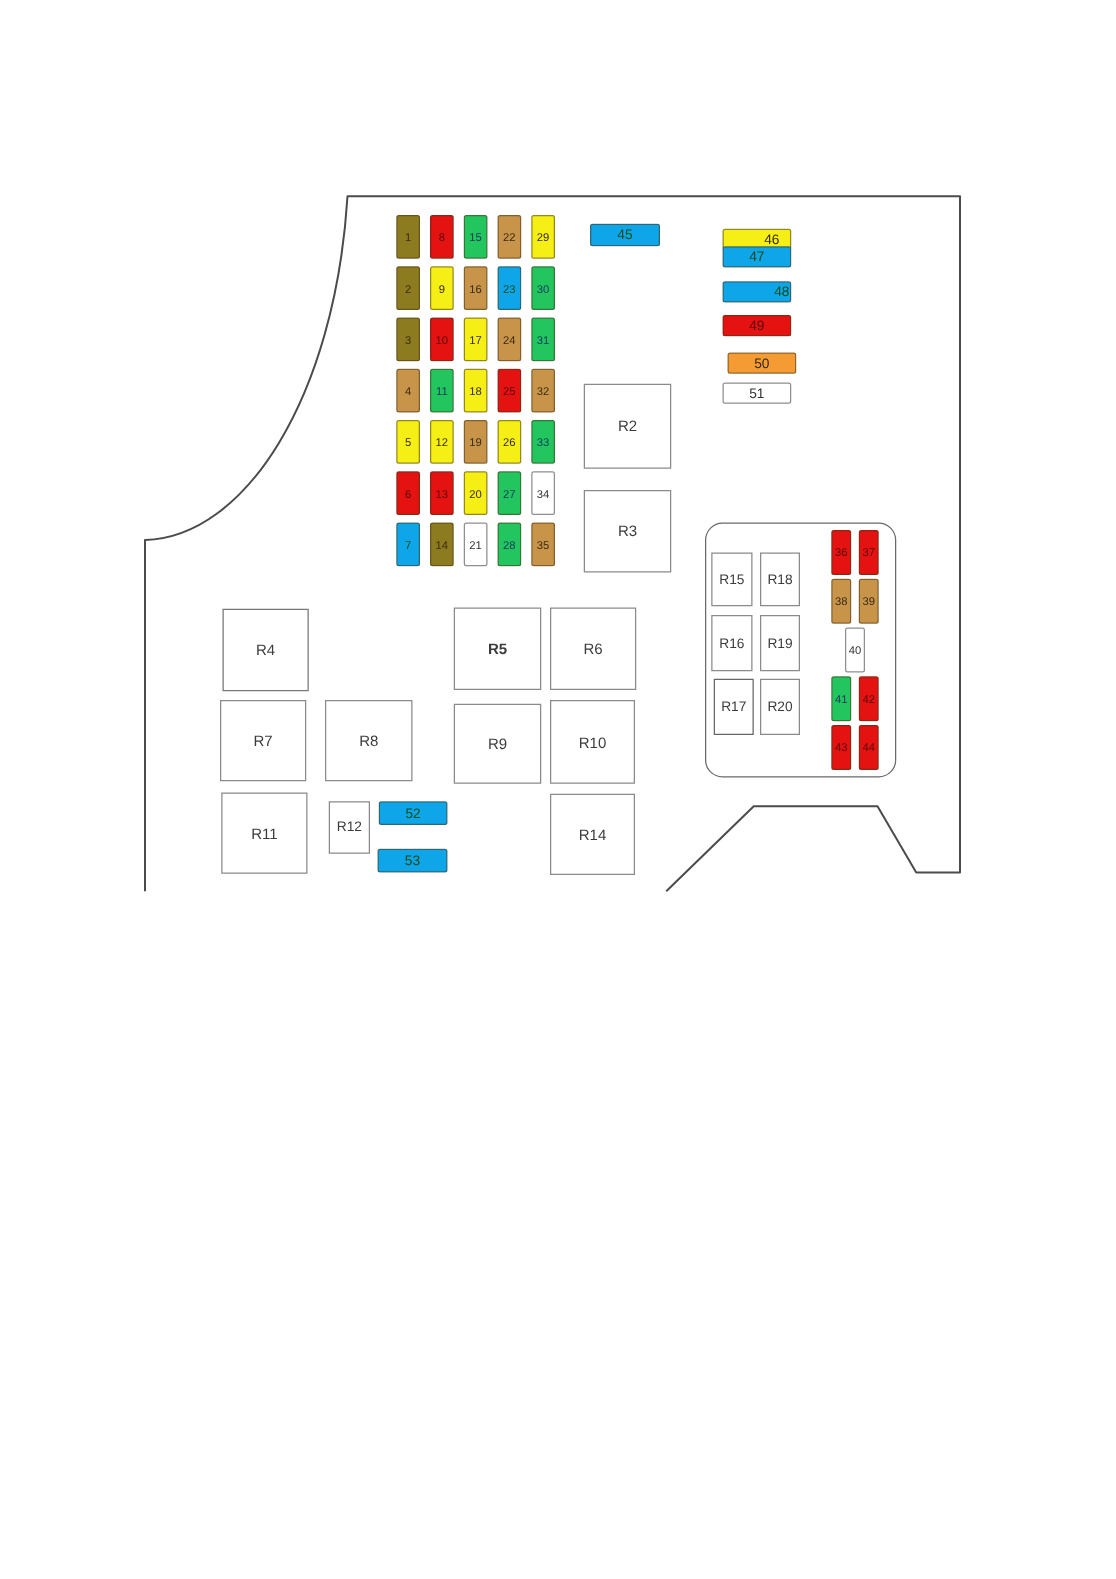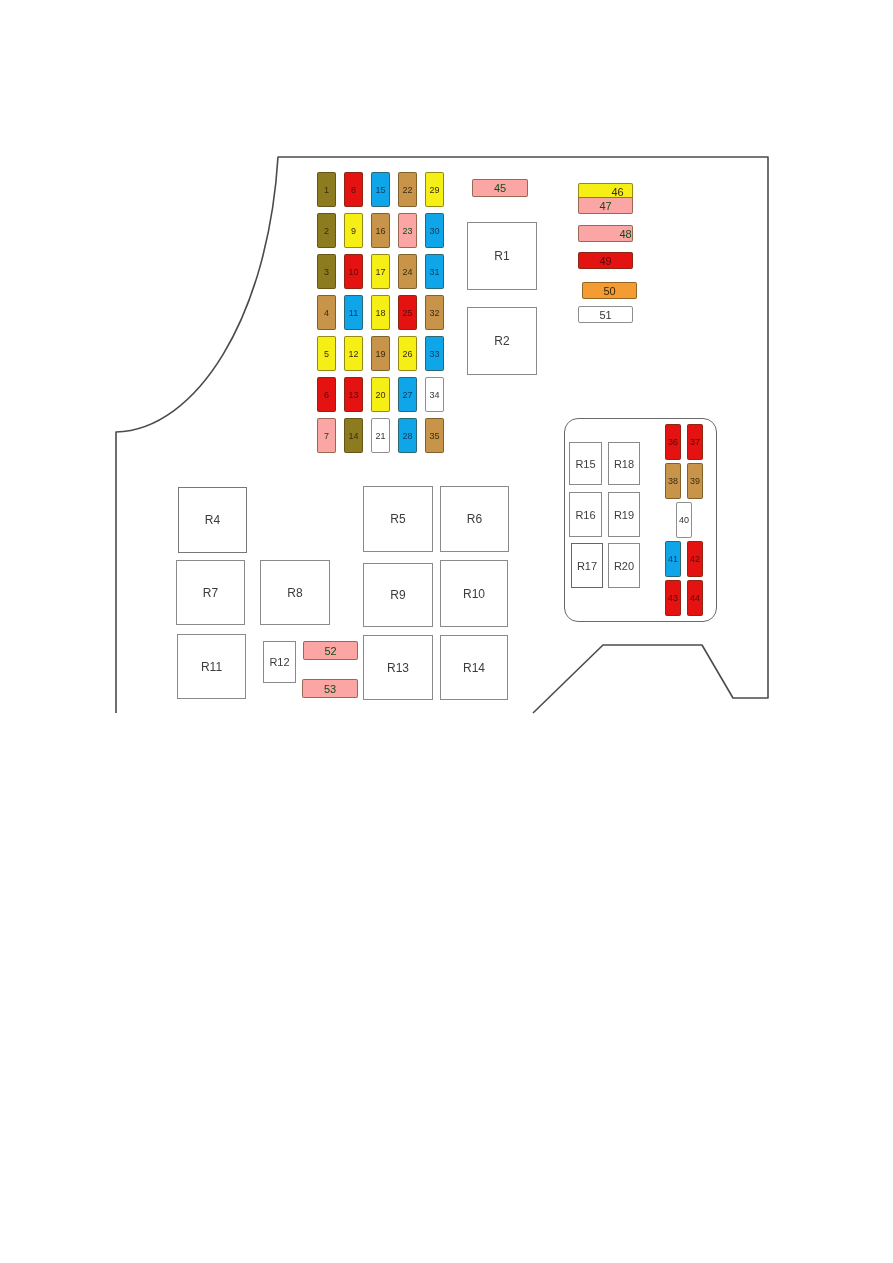--- a/index.html
+++ b/index.html
@@ -65,41 +65,41 @@
   .p46{left:0;top:14px;padding-left:24px;}
   .p47{left:0;top:28px;}
   .p48{left:0;top:56px;padding-left:40px;}
   .p49{left:0;top:83px;}
   .p50{left:4px;top:113px;}
   .p51{left:0;top:137px;}
 
   
   [data-color="olive"]{background:#8d7b20;}
   [data-color="red"]{background:#e51212;color:#5a0a0a;}
-  [data-color="blue"]{background:#0ea5e9;color:#123a5e;}
+  [data-color="blue"]{background:#22c55e;color:#123a5e;}
   [data-color="tan"]{background:#c8944a;}
   [data-color="yellow"]{background:#f6ef15;}
-  [data-color="green"]{background:#fca5a5;color:#0c4d18;}
+  [data-color="green"]{background:#0ea5e9;color:#0c4d18;}
   [data-color="orange"]{background:#f49b33;}
   [data-color="white"]{background:#ffffff;border-color:#8f8f8f;color:#333;}
 
   
   .relay{
     position:absolute;
     background:#ffffff;
     border:1px solid #8a8a8a;
     display:flex;align-items:center;justify-content:center;
     font-size:12px;color:#3c3c3c;
     box-sizing:border-box;
   }
   .r1{left:467px;top:222px;width:70px;height:68px;}
   .r2{left:467px;top:307px;width:70px;height:68px;}
   .r3{left:467px;top:392px;width:70px;height:66px;}
   .r4{left:178px;top:487px;width:69px;height:66px;border-color:#777;}
-  .r5{left:363px;top:486px;width:70px;height:66px;}
+  .r5{left:363px;top:486px;width:70px;height:66px;font-weight:bold;}
   .r6{left:440px;top:486px;width:69px;height:66px;}
   .r7{left:176px;top:560px;width:69px;height:65px;}
   .r8{left:260px;top:560px;width:70px;height:65px;}
   .r9{left:363px;top:563px;width:70px;height:64px;}
   .r10{left:440px;top:560px;width:68px;height:67px;}
   .r11{left:177px;top:634px;width:69px;height:65px;}
   .r12{left:263px;top:641px;width:33px;height:42px;font-size:11px;}
   .r13{left:363px;top:635px;width:70px;height:65px;}
   .r14{left:440px;top:635px;width:68px;height:65px;}
   .r15{left:569px;top:442px;width:33px;height:43px;font-size:11px;}
@@ -252,25 +252,25 @@
         <span>49</span>
       </div>
     <div class="fuseh p50" data-color="orange">
         <span>50</span>
       </div>
     <div class="fuseh p51" data-color="white">
         <span>51</span>
       </div>
   </div>
 
-  <div class="relay r1">
-      <span>R1</span>
-    </div>
   <div class="relay r2">
       <span>R2</span>
+    </div>
+  <div class="relay r3">
+      <span>R3</span>
     </div>
 
   <div class="aux-panel"></div>
   <div class="relay r15">
       <span>R15</span>
     </div>
   <div class="relay r16">
       <span>R16</span>
     </div>
   <div class="relay r17">
@@ -336,23 +336,20 @@
     </div>
   <div class="relay r10">
       <span>R10</span>
     </div>
   <div class="relay r11">
       <span>R11</span>
     </div>
   <div class="relay r12">
       <span>R12</span>
     </div>
-  <div class="relay r13">
-      <span>R13</span>
-    </div>
   <div class="relay r14">
       <span>R14</span>
     </div>
 
   <div class="fuseh f52" data-color="green">
       <span>52</span>
     </div>
   <div class="fuseh f53" data-color="green">
       <span>53</span>
     </div>

